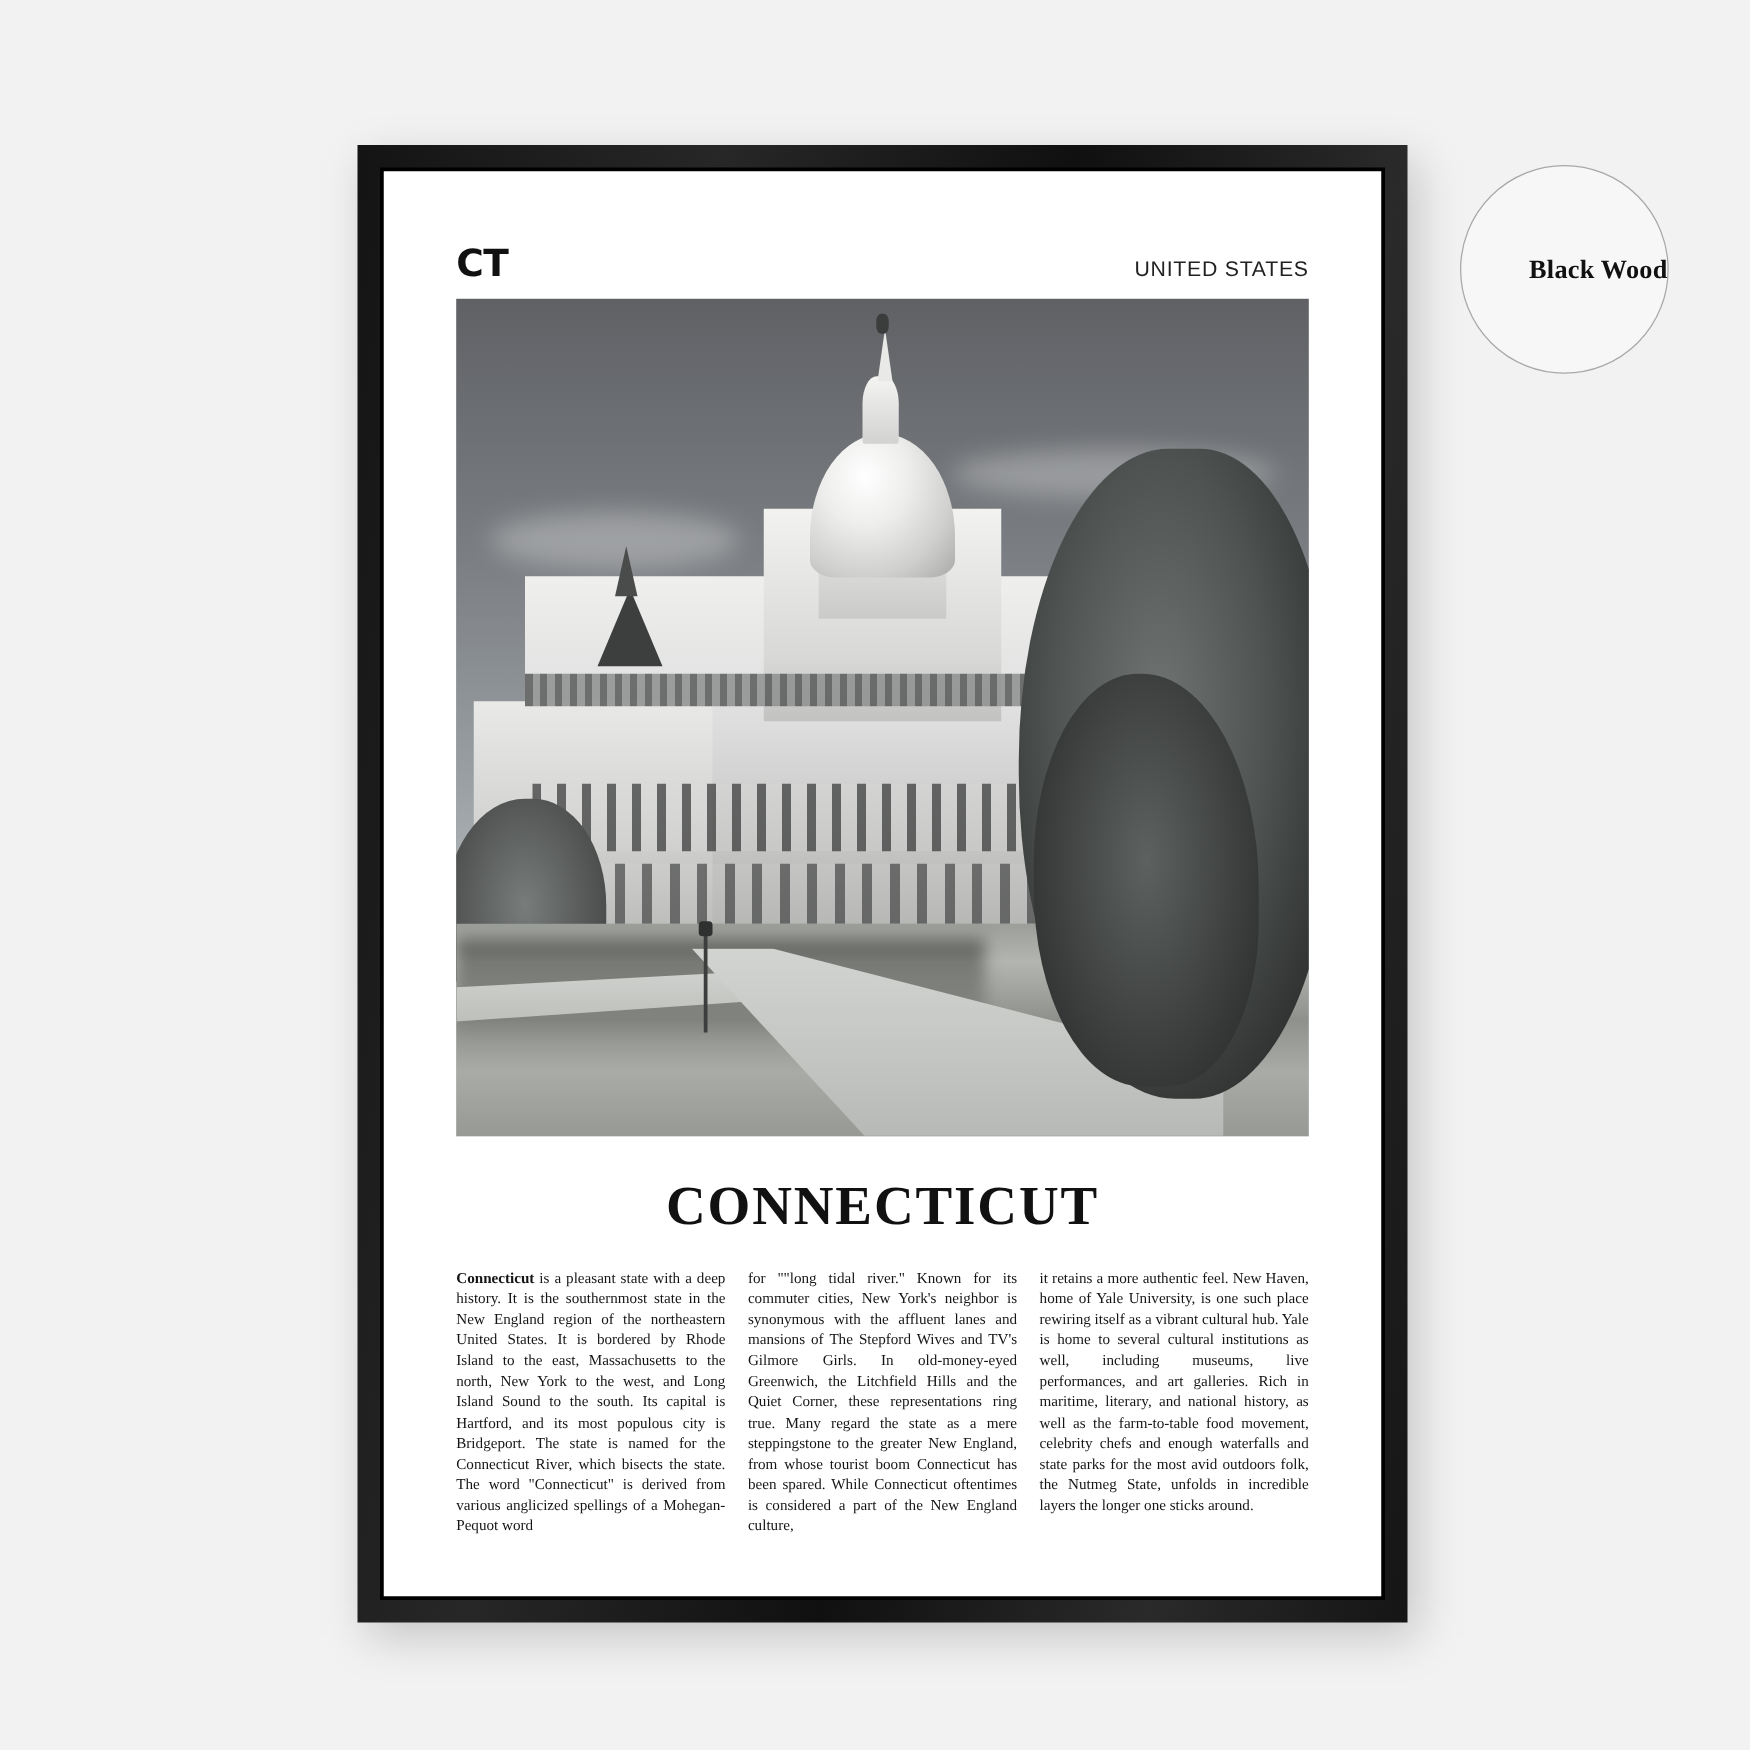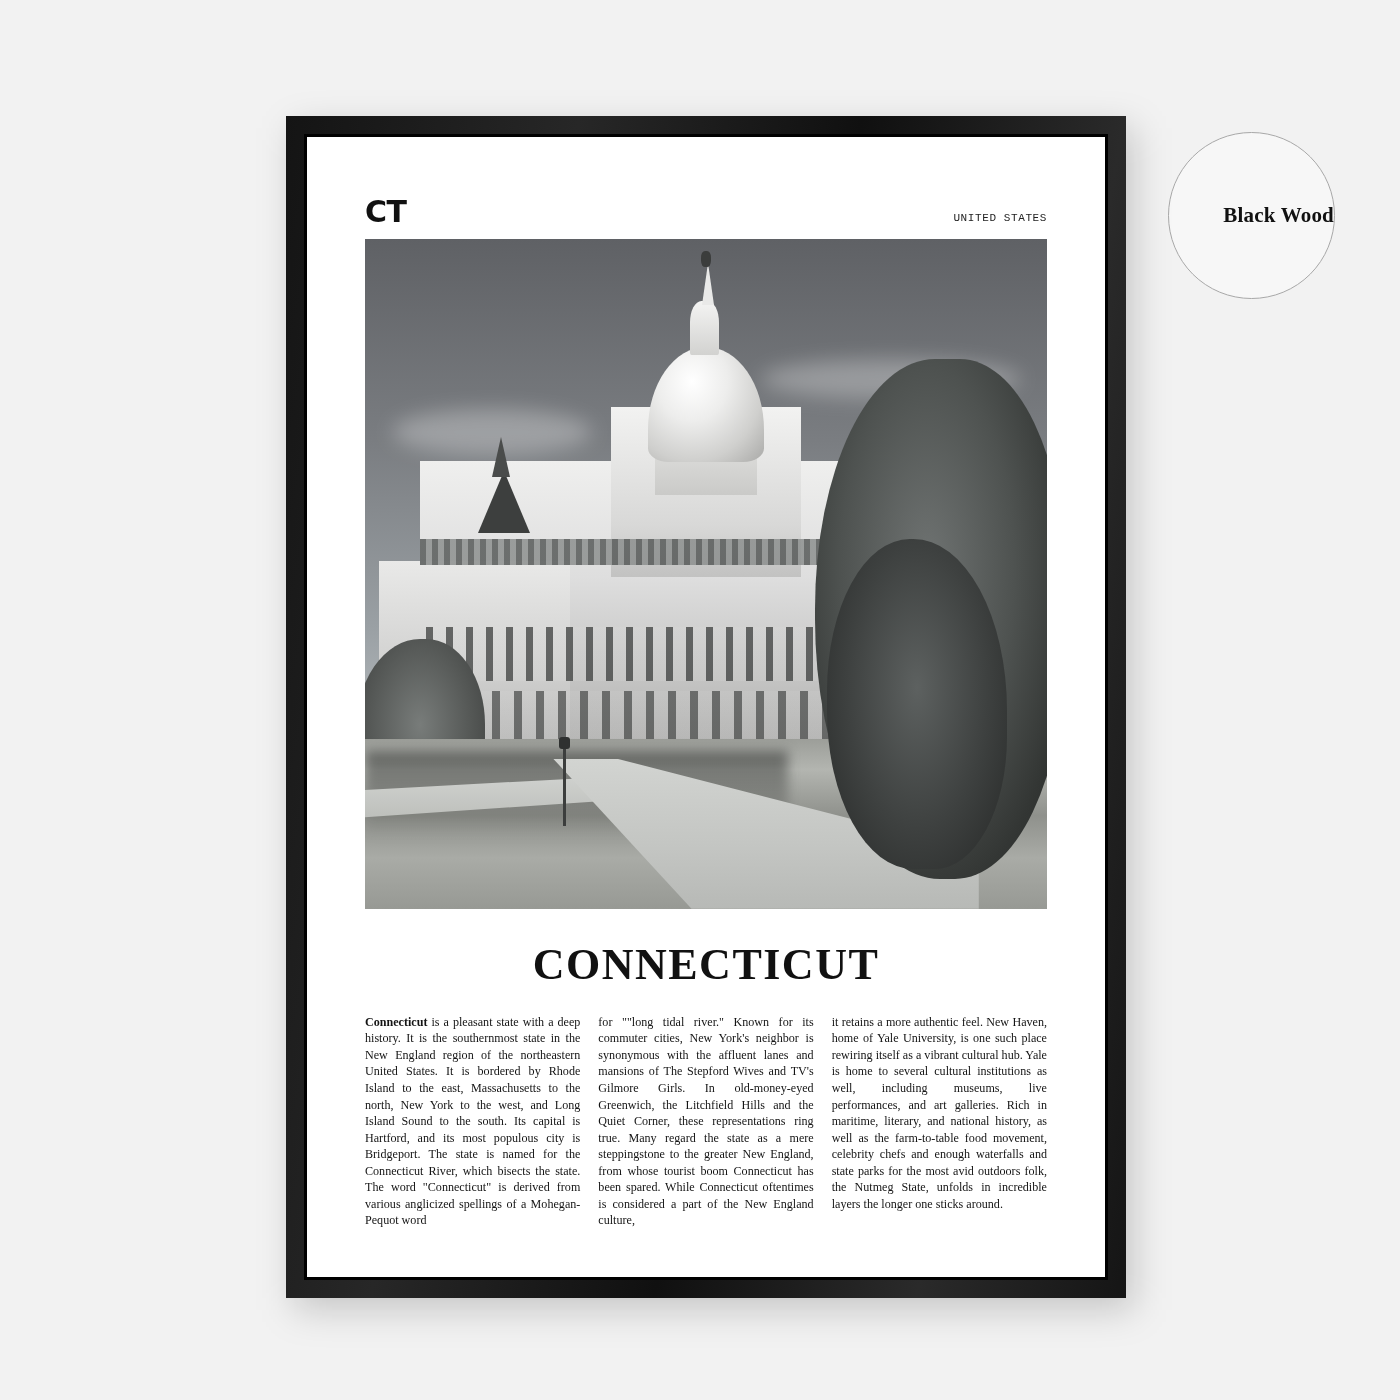--- a/index.html
+++ b/index.html
@@ -84,22 +84,22 @@
   }
   .poster-code {
     font-family: "DejaVu Sans", sans-serif;
     font-weight: bold;
     font-size: 30px;
     letter-spacing: -0.5px;
     color: #111;
     line-height: 1;
   }
   .poster-country {
-    font-family: Liberation Mono, monospace;
-    font-size: 11px;
+    font-family: Liberation Sans, sans-serif;
+    font-size: 17px;
     letter-spacing: 0.6px;
     color: #222;
     line-height: 1;
     padding-bottom: 3px;
   }
 
   
   .photo {
     width: 100%;
     height: 708px;

